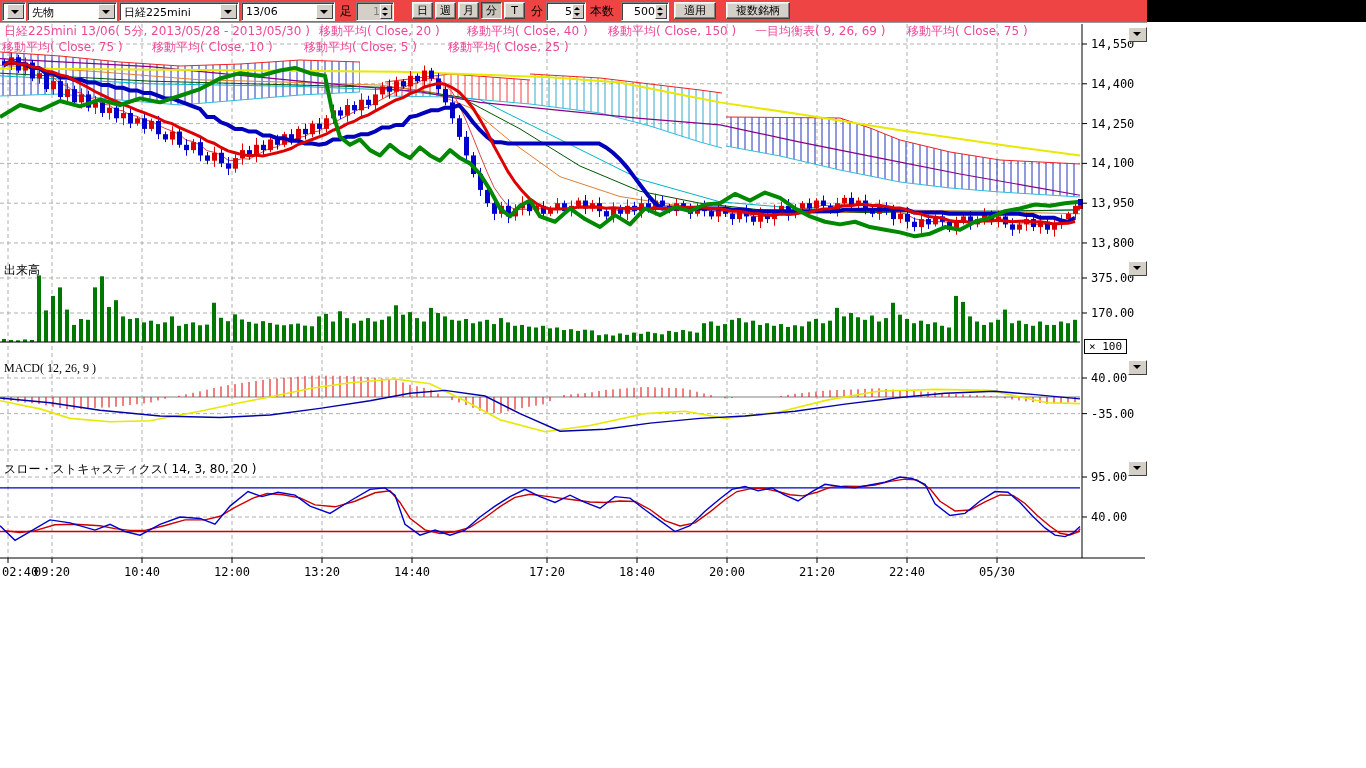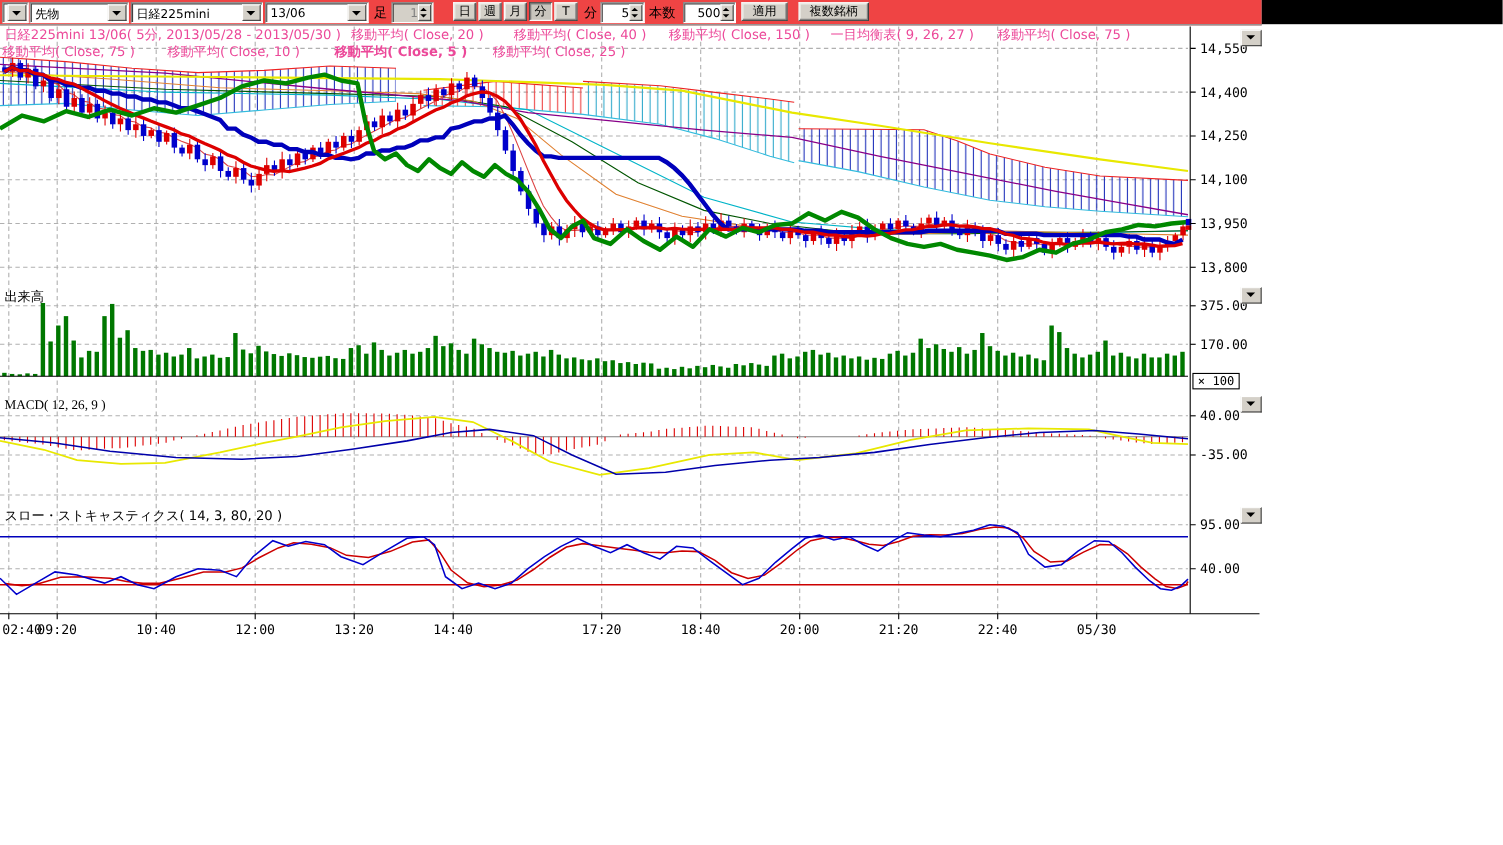--- a/index.html
+++ b/index.html
@@ -841,25 +841,25 @@
         <text x="907" y="576" font-size="12" fill="#000" text-anchor="middle" font-family="'DejaVu Sans Mono','Liberation Mono',monospace">22:40</text>
         <line x1="997" y1="558" x2="997" y2="563" stroke="#000"></line>
         <text x="997" y="576" font-size="12" fill="#000" text-anchor="middle" font-family="'DejaVu Sans Mono','Liberation Mono',monospace">05/30</text>
       </g>
     </svg>
 
   <span class="legend-item" style="left:4px;top:25px;">日経225mini 13/06( 5分, 2013/05/28 - 2013/05/30 )</span>
   <span class="legend-item" style="left:319px;top:25px;">移動平均( Close, 20 )</span>
   <span class="legend-item" style="left:467px;top:25px;">移動平均( Close, 40 )</span>
   <span class="legend-item" style="left:608px;top:25px;">移動平均( Close, 150 )</span>
-  <span class="legend-item" style="left:755px;top:25px;">一目均衡表( 9, 26, 27 )</span>
+  <span class="legend-item" style="left:755px;top:25px;">一目均衡表( 9, 26, 69 )</span>
   <span class="legend-item" style="left:907px;top:25px;">移動平均( Close, 75 )</span>
   <span class="legend-item" style="left:2px;top:41px;">移動平均( Close, 75 )</span>
   <span class="legend-item" style="left:152px;top:41px;">移動平均( Close, 10 )</span>
-  <span class="legend-item" style="left:304px;top:41px;font-weight:bold;">移動平均( Close, 5 )</span>
+  <span class="legend-item" style="left:304px;top:41px;">移動平均( Close, 5 )</span>
   <span class="legend-item" style="left:448px;top:41px;">移動平均( Close, 25 )</span>
 
   <span class="pane-title" style="left:4px;top:262px;font-size:12px;">出来高</span>
   <span class="pane-title" style="left:4px;top:361px;font-family:Liberation Serif, serif;">MACD( 12, 26, 9 )</span>
   <span class="pane-title" style="left:4px;top:461px;">スロー・ストキャスティクス( 14, 3, 80, 20 )</span>
 
   <div class="axis-btn" style="left:1128px;top:27px;">
       <span class="tri-down"></span>
     </div>
   <div class="axis-btn" style="left:1128px;top:261px;">

